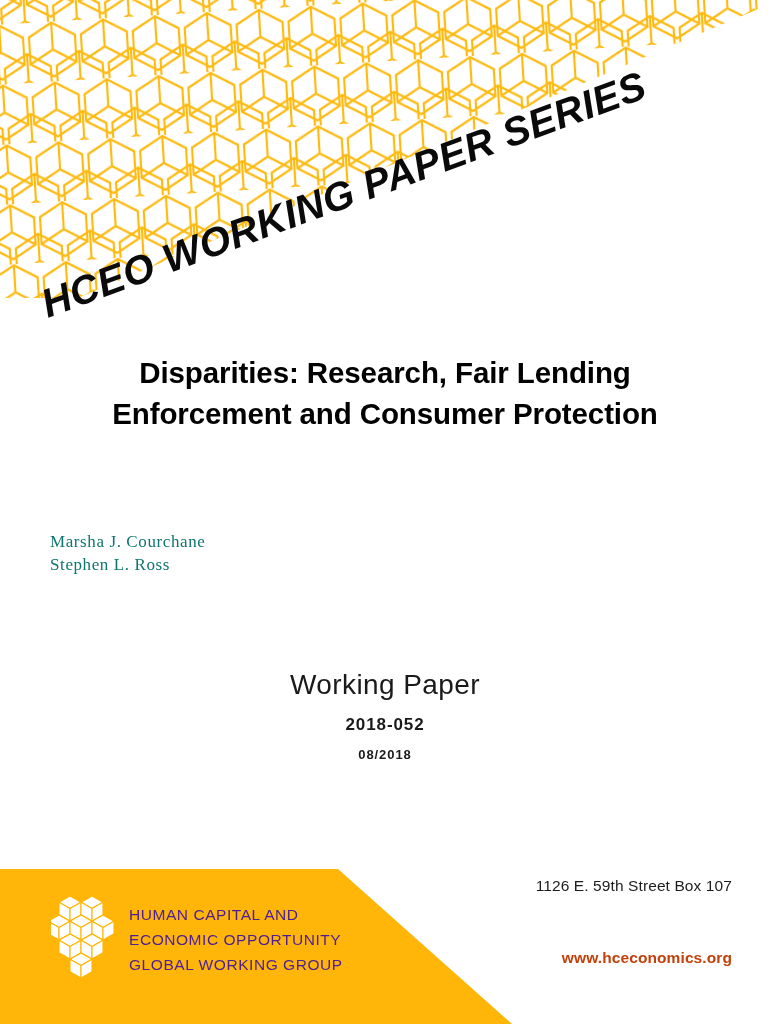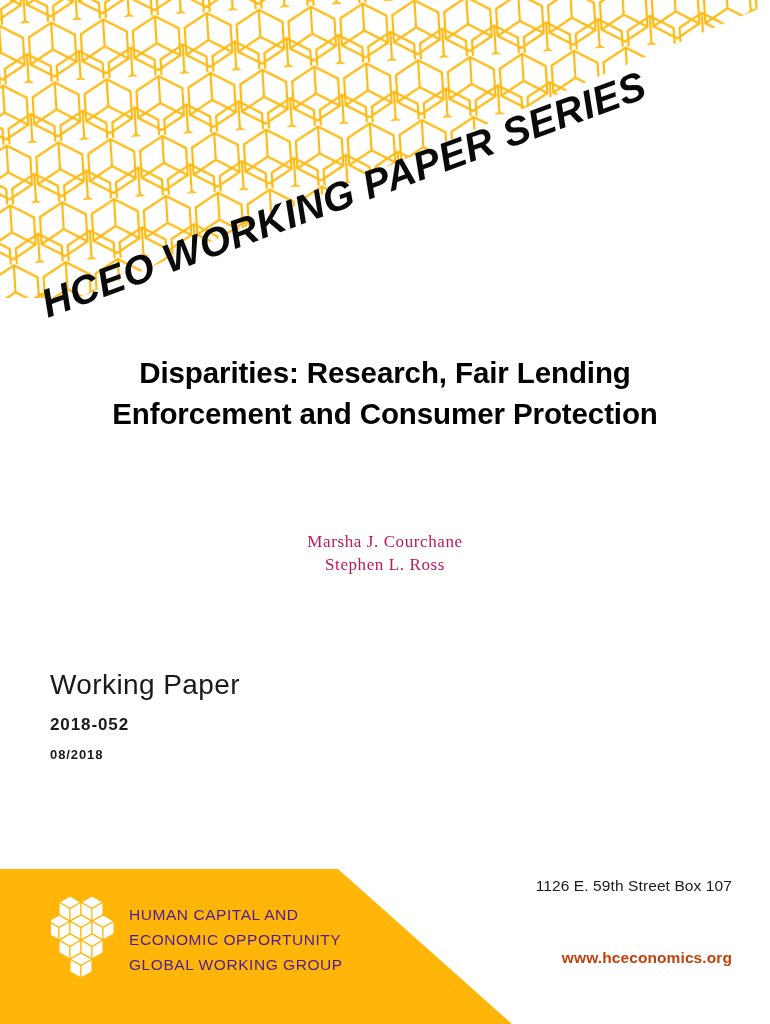--- a/index.html
+++ b/index.html
@@ -72,34 +72,35 @@
     letter-spacing: -0.1px;
     margin: 0;
   }
 
   
   #authors-block {
     position: absolute;
     left: 50px;
     top: 530px;
     width: 670px;
-    text-align: center;
+    text-align: left;
     font-family: "Liberation Serif", serif;
     font-size: 17px;
     line-height: 23px;
-    color: #be185d;
+    color: #0f766e;
     letter-spacing: 0.6px;
   }
 
   
   #wp-block {
     position: absolute;
     left: 50px;
     top: 668px;
     width: 670px;
+    text-align: center;
     color: #1a1a1a;
   }
   #wp-block .wp-label {
     font-family: "Liberation Sans", sans-serif;
     font-weight: 400;
     font-size: 28px;
     line-height: 34px;
     letter-spacing: 0.4px;
   }
   #wp-block .wp-number {

